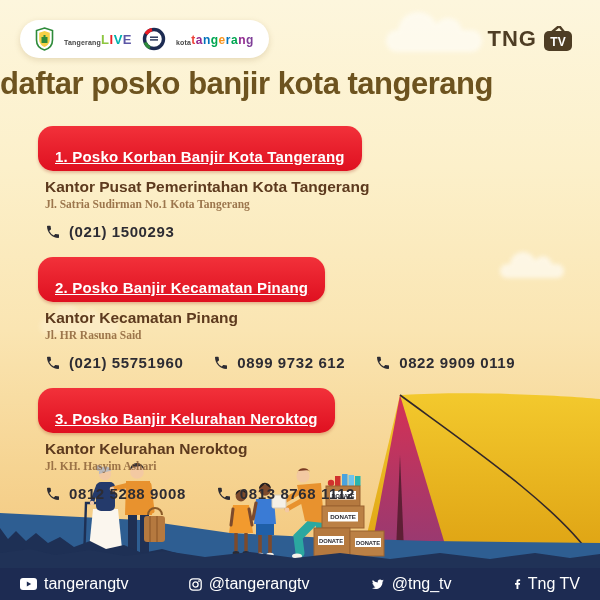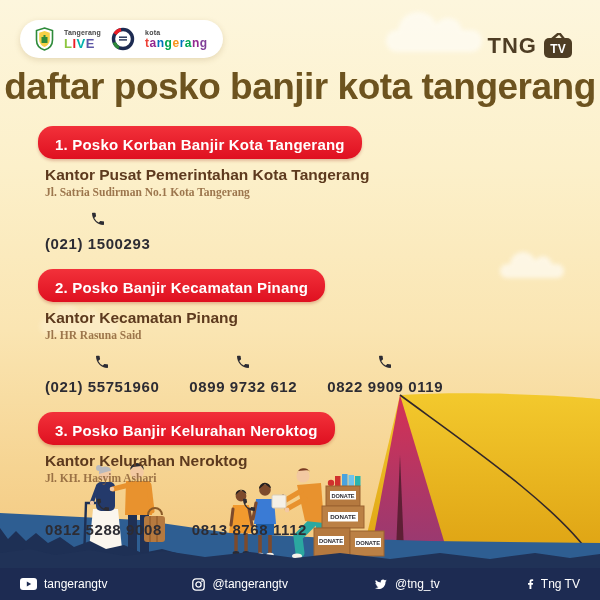--- a/index.html
+++ b/index.html
@@ -21,56 +21,56 @@
   .cloud-3{width:80px;height:16px;left:40px;top:318px;opacity:.22;}
   .cloud-3::before{width:30px;height:30px;left:12px;top:-13px;}
   .cloud-3::after{width:20px;height:20px;left:40px;top:-9px;}
 
   
   .logo-pill{
     position:absolute;left:20px;top:20px;height:38px;padding:0 15px;
     background:#fff;border-radius:19px;display:flex;align-items:center;gap:10px;
     box-shadow:0 2px 6px rgba(120,90,30,.18);z-index:5;
   }
-  .logo-stack{display:flex;flex-direction:column;line-height:1;align-items:flex-start;}
+  .logo-stack{display:flex;flex-direction:row;line-height:1;align-items:flex-end;}
   .logo-top{font-size:7px;font-weight:bold;color:#454545;letter-spacing:.2px;}
   .logo-word{font-size:13px;font-weight:bold;letter-spacing:.5px;margin-top:1px;}
   .logo-word span{display:inline-block;}
   .kota-word{font-size:12px;}
   
-  .tngtv{position:absolute;right:26px;top:33px;display:flex;align-items:flex-end;gap:5px;z-index:5;}
+  .tngtv{position:absolute;right:26px;top:26px;display:flex;align-items:flex-end;gap:5px;z-index:5;}
   .tngtv-text{font-size:22px;font-weight:bold;color:#4e3d24;letter-spacing:1px;}
   
   .title{
-    position:absolute;top:66px;left:0;width:100%;text-align:center;
-    font-size:37px;font-weight:bold;color:#6d531f;letter-spacing:-.5px;z-index:4;
+    position:absolute;top:66px;left:0;width:100%;
+    font-size:31px;font-weight:bold;color:#6d531f;letter-spacing:-.5px;z-index:4;
   }
   
   .sections{position:absolute;left:38px;top:126px;width:530px;z-index:4;}
   .section{margin-bottom:17px;}
   .banner{
     display:inline-block;background:linear-gradient(180deg,#f2313a,#df1020);
-    color:#fff;font-weight:bold;font-size:15px;padding:10px 17px 6px;border-radius:15px;
-    box-shadow:0 2px 3px rgba(160,30,20,.25);letter-spacing:.2px;
+    color:#fff;font-weight:bold;font-size:15px;padding:22px 17px 6px;border-radius:15px;
+    box-shadow:0 2px 3px rgba(160,30,20,.25);letter-spacing:.2px;text-decoration:underline;
   }
   .sec-body{padding-left:7px;}
   .office{font-size:15.5px;font-weight:bold;color:#5d3a1e;margin-top:7px;}
   .addr{font-size:11.5px;color:#8c6239;margin-top:2px;font-weight:bold;opacity:.85;font-family:Liberation Serif, serif;}
   .phones{display:flex;gap:30px;margin-top:13px;align-items:center;flex-wrap:nowrap;}
-  .phone{display:flex;align-items:center;gap:8px;font-size:15px;font-weight:bold;color:#2d2c33;letter-spacing:.6px;white-space:nowrap;flex-direction:column;}
+  .phone{display:flex;align-items:center;gap:8px;font-size:15px;font-weight:bold;color:#2d2c33;letter-spacing:.6px;white-space:nowrap;}
   .phone svg{flex:0 0 auto;}
   
   .scene{position:absolute;left:0;bottom:32px;width:600px;height:185px;z-index:3;}
   
   .footer{
     position:absolute;left:0;bottom:0;width:600px;height:32px;background:#1d2b52;
     display:flex;align-items:center;justify-content:space-between;padding:0 20px;
     color:#fff;z-index:6;
   }
-  .footer-item{display:flex;align-items:center;gap:7px;font-size:12px;color:#fff;}
+  .footer-item{display:flex;align-items:center;gap:7px;font-size:16px;color:#fff;}
   .footer-site{font-size:11.5px;}
 </style>
 </head>
 <body>
 
 <div class="poster">
 
   <div class="cloud cloud-1"></div>
   <div class="cloud cloud-2"></div>
   <div class="cloud cloud-3"></div>

